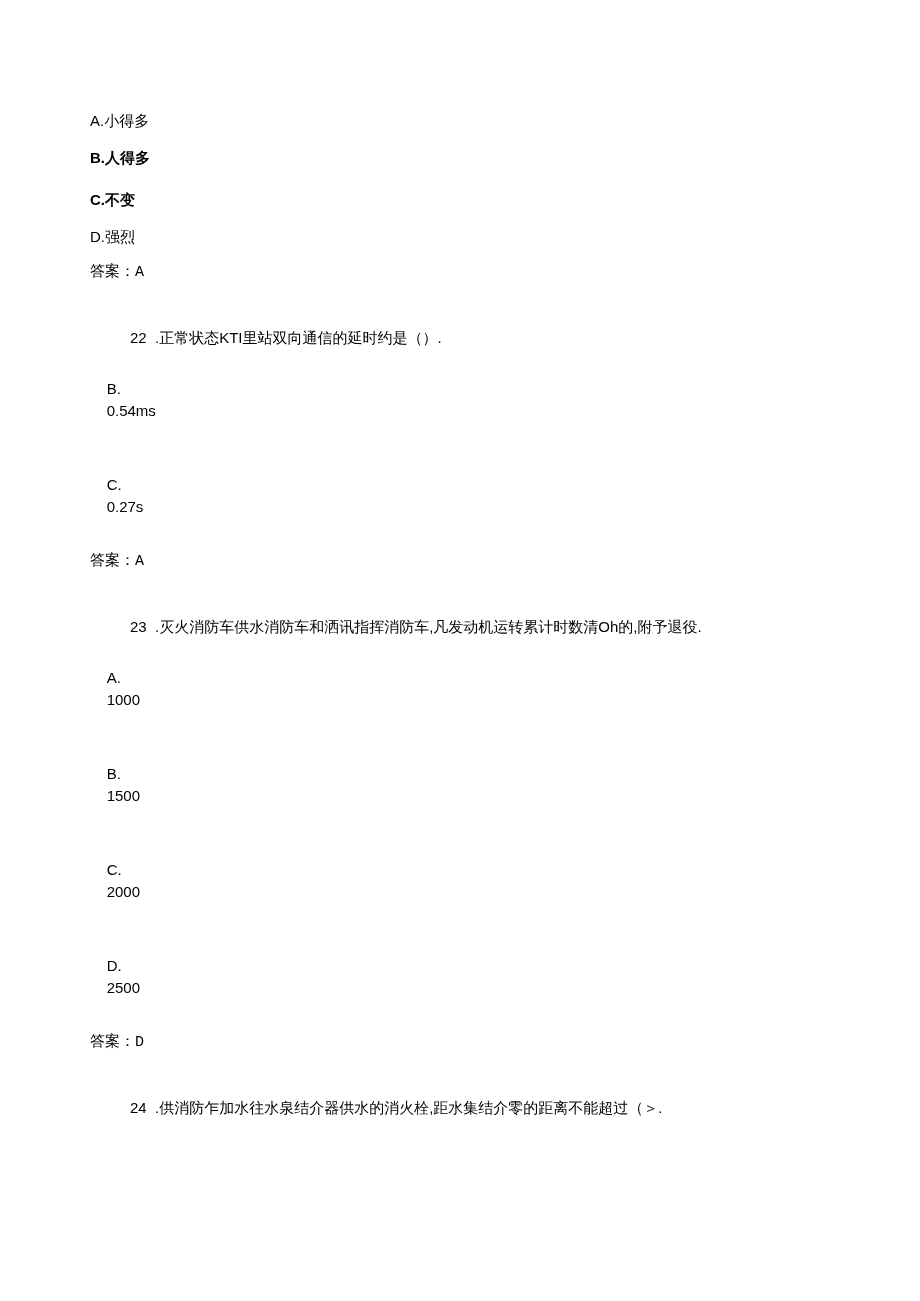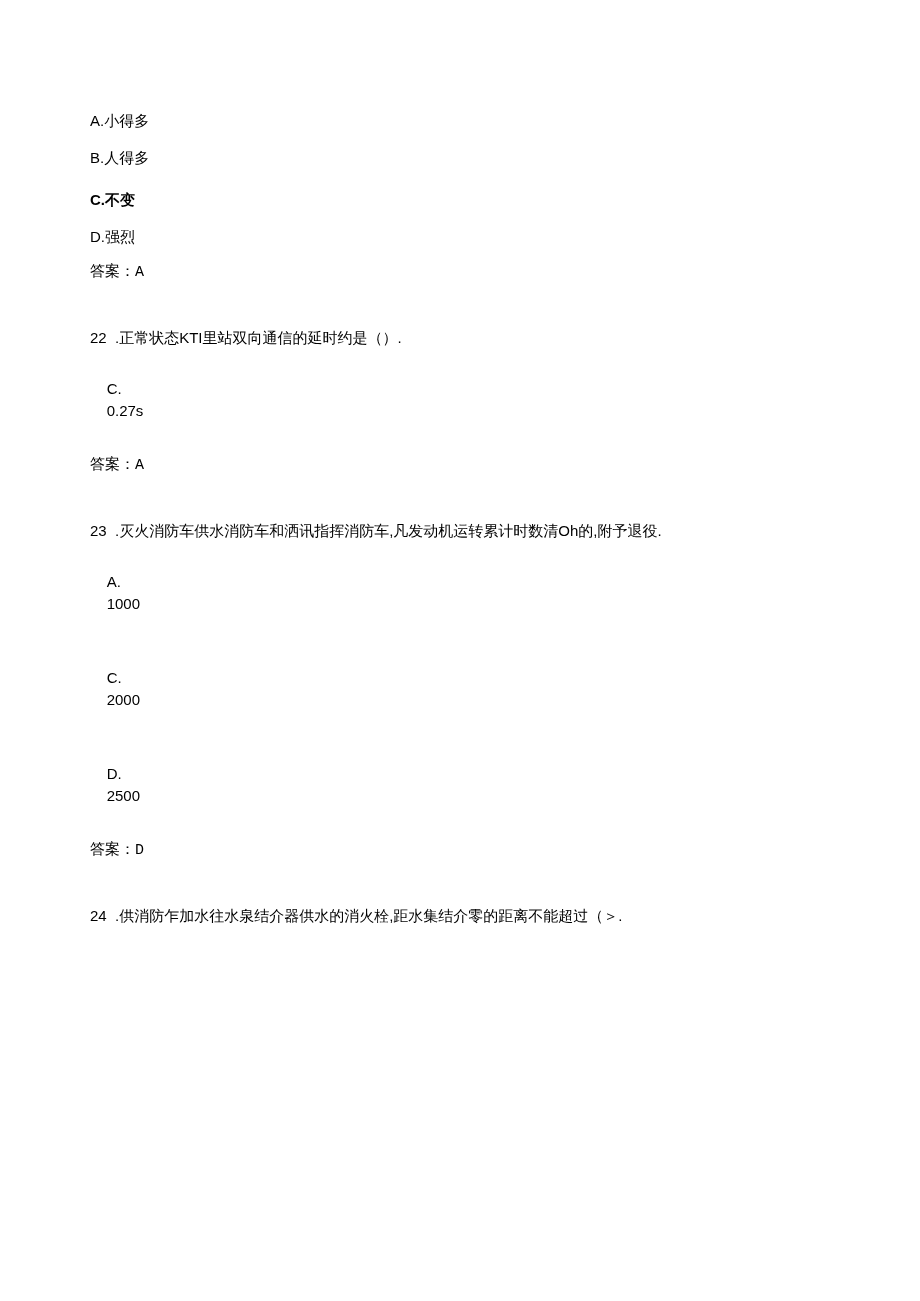--- a/index.html
+++ b/index.html
@@ -20,55 +20,64 @@
   .line {
     margin: 0;
     padding: 0;
     white-space: pre-wrap;
   }
   .option {
     margin-top: 6px;
   }
   .stem {
     margin-top: 42px;
+    margin-left: 40px;
   }
   .answer {
     margin-top: 10px;
     font-family: Liberation Mono, monospace;
   }
   .first-option {
     margin-top: 0;
   }
   .opt-letter {
     display: inline-block;
     min-width: 28px;
   }
 </style>
 </head>
 <body>
 
 <div class="page">
 
   <p class="line option first-option">A.小得多</p>
-  <p class="line option" style="margin-top:14px;">B.人得多</p>
+  <p class="line option" style="margin-top:14px;font-weight:bold;">B.人得多</p>
   <p class="line option" style="margin-top:20px;font-weight:bold;">C.不变</p>
   <p class="line option" style="margin-top:14px;">D.强烈</p>
   <p class="line answer" style="margin-top:14px;">答案：A</p>
 
   <p class="line stem">22  .正常状态KTI里站双向通信的延时约是（）.</p>
+  <p class="line option">
+    <span class="opt-letter">B.</span>
+    <span>0.54ms</span>
+  </p>
   <p class="line option">
     <span class="opt-letter">C.</span>
     <span>0.27s</span>
   </p>
   <p class="line answer">答案：A</p>
 
   <p class="line stem">23  .灭火消防车供水消防车和洒讯指挥消防车,凡发动机运转累计时数清Oh的,附予退役.</p>
   <p class="line option">
     <span class="opt-letter">A.</span>
     <span>1000</span>
+  </p>
+  <p class="line option">
+    <span class="opt-letter">B.</span>
+    <span>1500</span>
   </p>
   <p class="line option">
     <span class="opt-letter">C.</span>
     <span>2000</span>
   </p>
   <p class="line option">
     <span class="opt-letter">D.</span>
     <span>2500</span>
   </p>
   <p class="line answer">答案：D</p>

